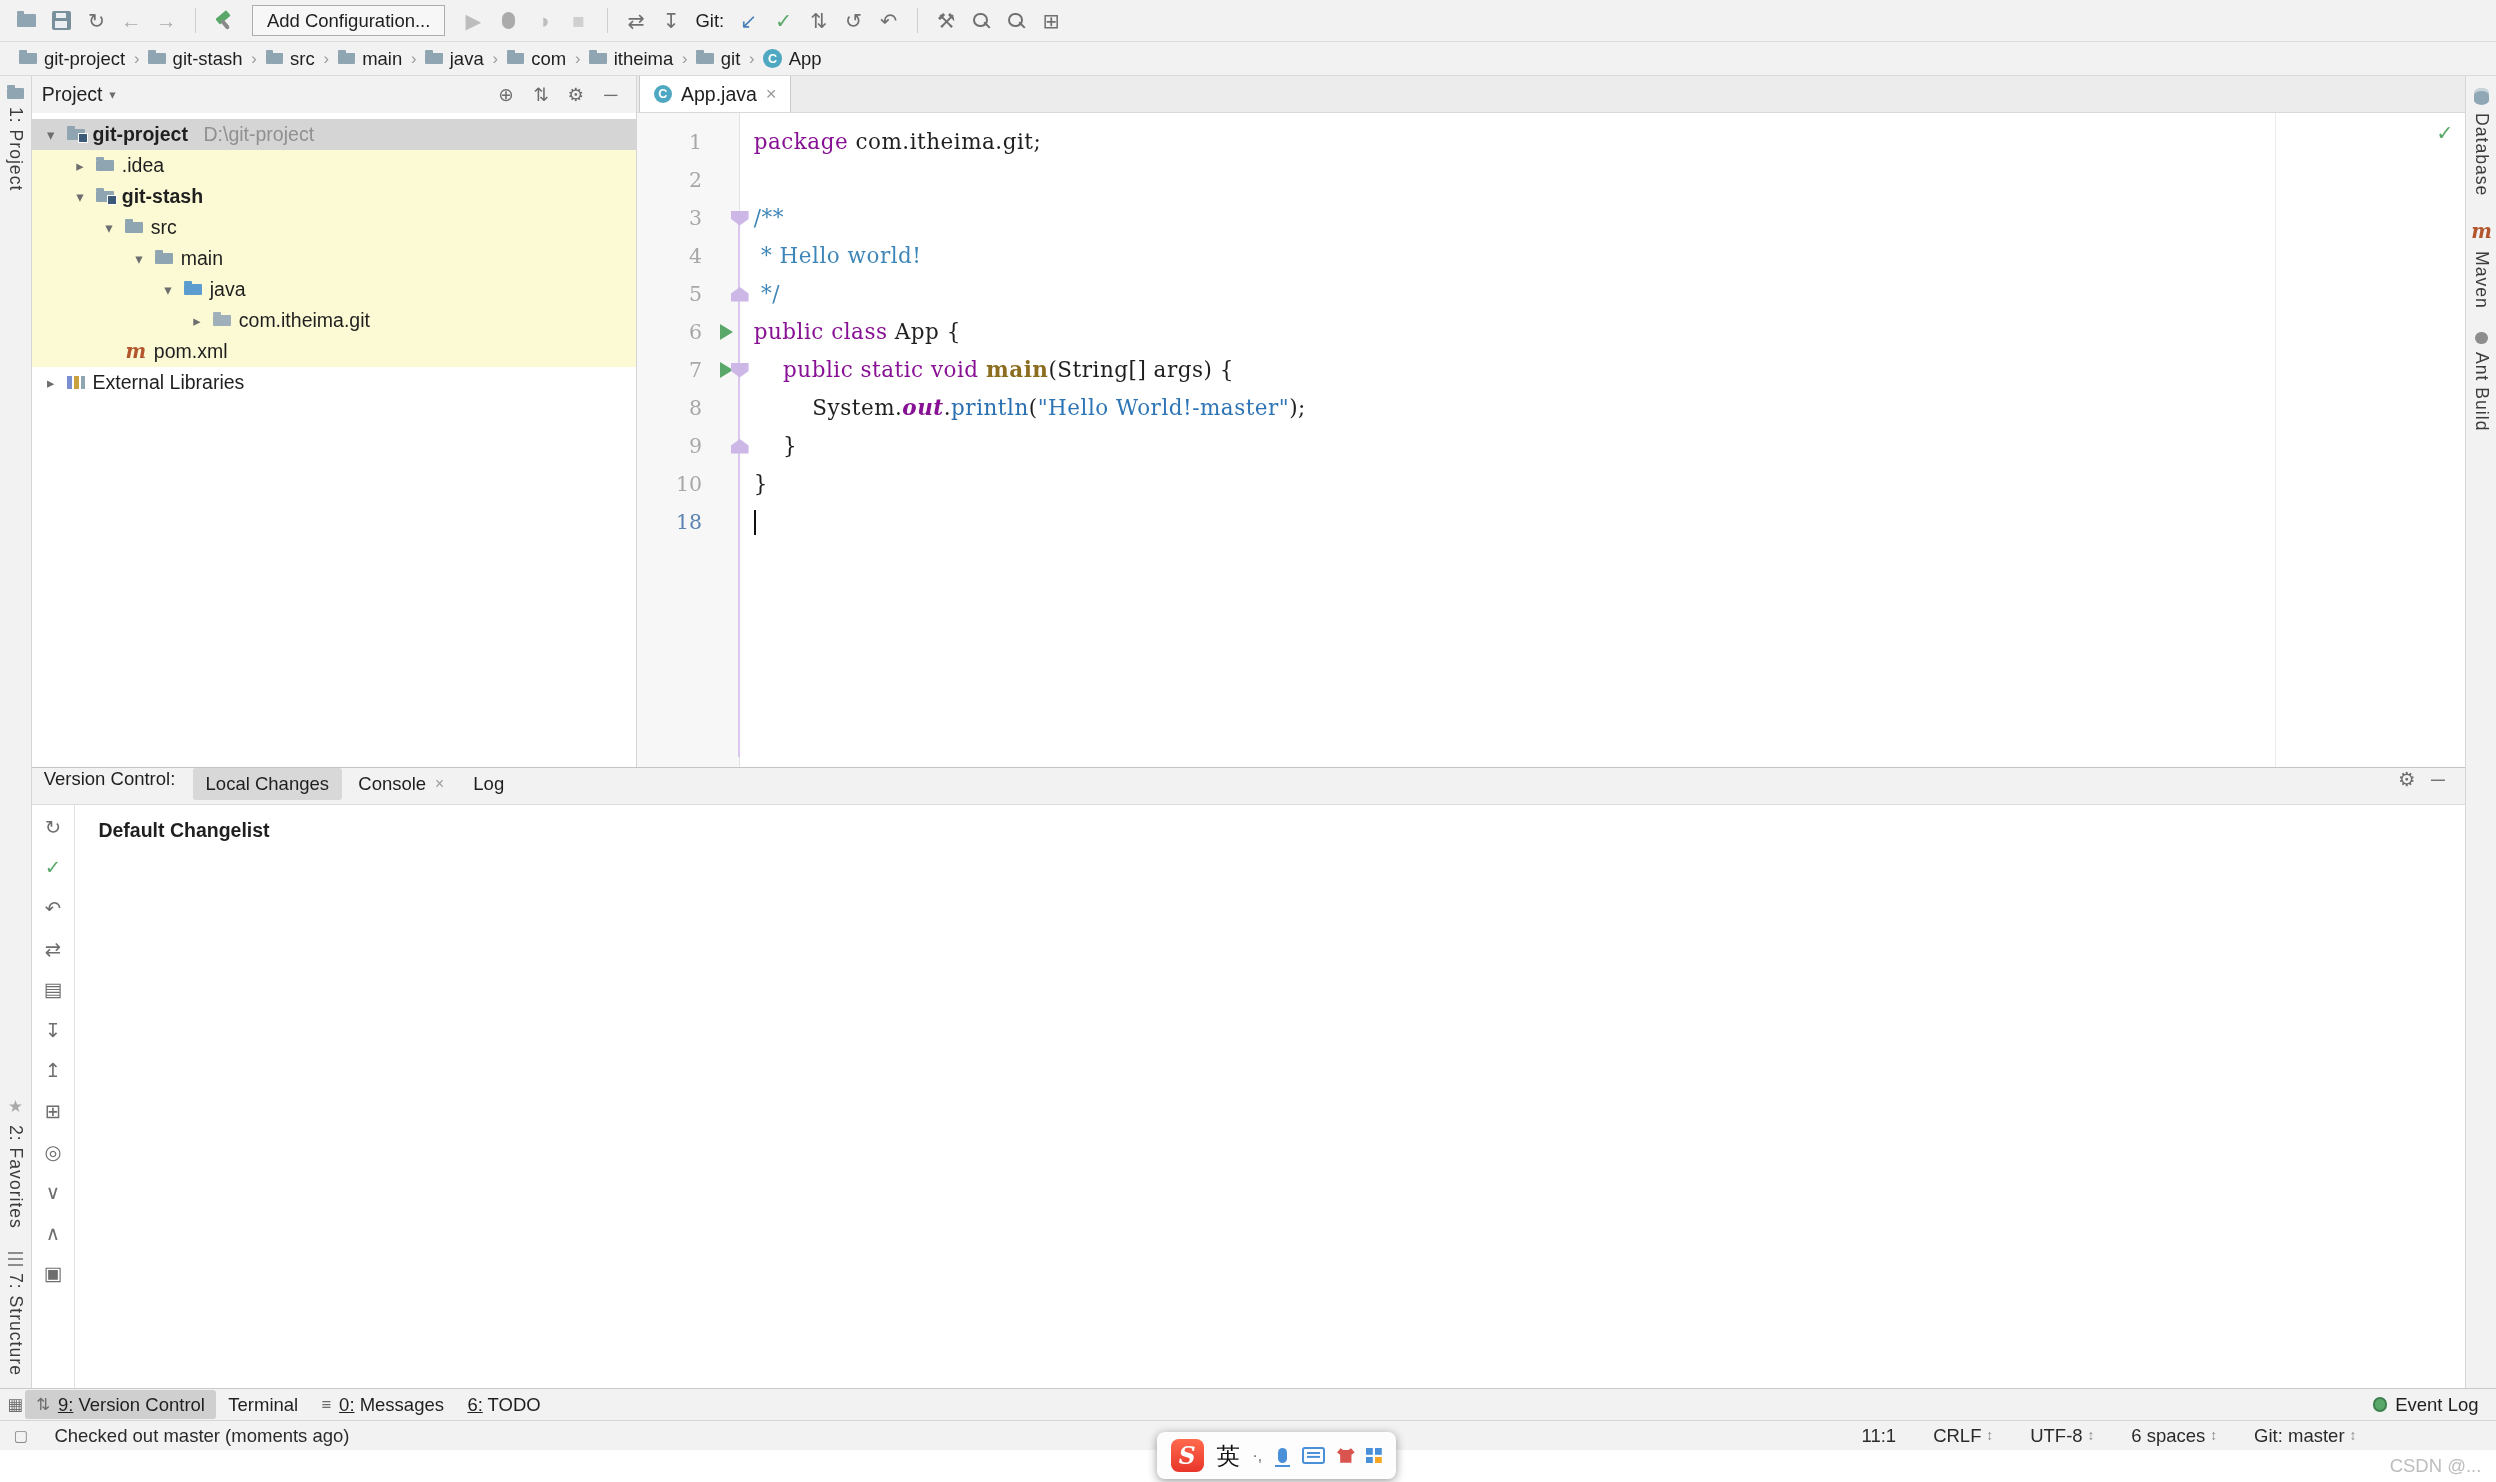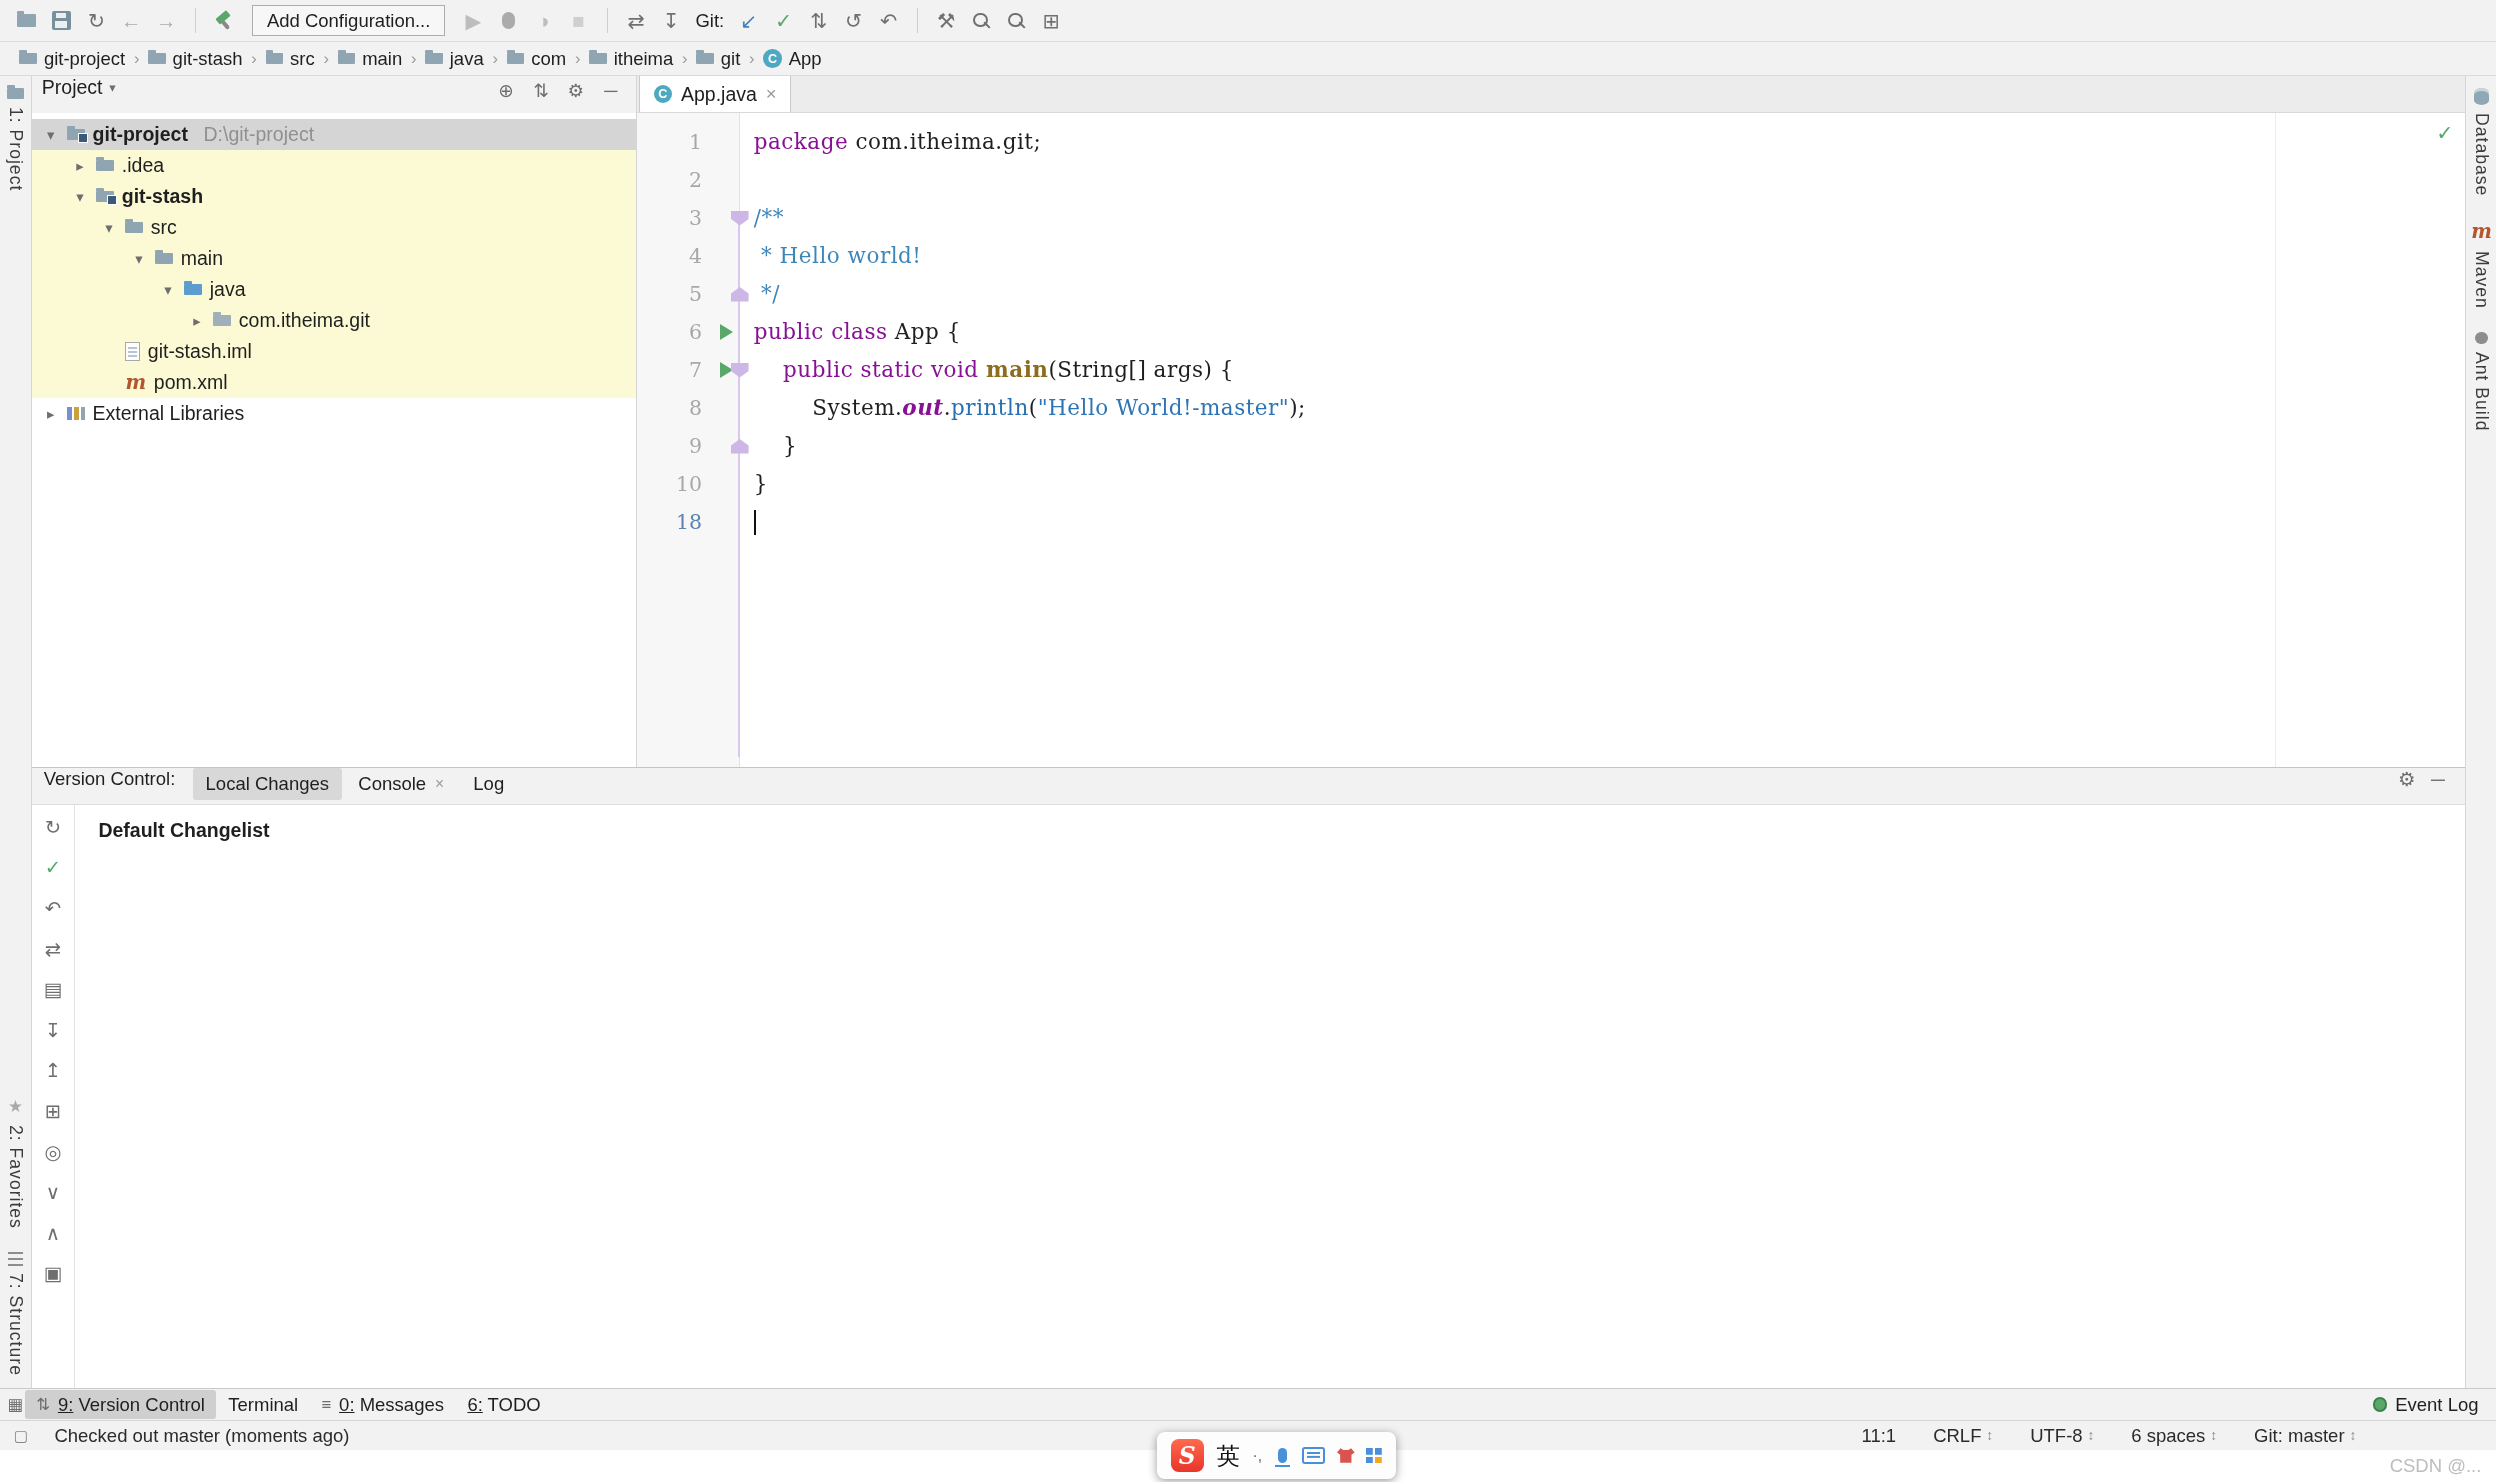--- a/index.html
+++ b/index.html
@@ -25,21 +25,21 @@
   .stripe.left{border-right:1px solid #D6D6D6}
   .stripe.right{border-left:1px solid #D6D6D6}
   .stripe-btn{display:flex;flex-direction:column;align-items:center;gap:7.8px;padding:11.7px 0;color:#3C3C3C;font-size:17.6px}
   .vtext{writing-mode:vertical-rl;letter-spacing:1px}
   .stripe-bottom{margin-top:auto;display:flex;flex-direction:column;align-items:center}
 
   .center{flex:1;display:flex;flex-direction:column;min-width:0}
   .upper{height:692px;display:flex;border-bottom:1px solid #C4C4C4;min-width:0}
 
   .project-panel{width:605px;border-right:1px solid #D6D6D6;display:flex;flex-direction:column;background:#fff;flex:none}
-  .panel-header{height:37px;background:#F2F2F2;display:flex;align-items:flex-start;padding:0 9.8px;gap:16px;font-size:19.5px;flex:none}
+  .panel-header{height:37px;background:#F2F2F2;display:flex;align-items:center;padding:0 9.8px;gap:16px;font-size:19.5px;flex:none}
   .ph-title{display:flex;align-items:center;gap:6.8px}
   .ph-caret{font-size:12.7px;color:#6E6E6E}
   .ph-icons{margin-left:auto;display:flex;gap:3.9px}
   .ph-ic{width:31px;height:29px;display:flex;align-items:center;justify-content:center;color:#6E6E6E;font-size:18.5px}
 
   .tree{flex:1;padding-top:5.9px;font-size:19.5px;background:#fff;overflow:hidden}
   .trow{height:31px;display:flex;align-items:center;gap:7.8px;white-space:nowrap}
   .trow.hl{background:#FBFAD4}
   .trow.sel{background:#D5D5D5}
   .tchev{width:17.6px;text-align:center;color:#6E6E6E;font-size:14.6px;flex:none}
@@ -314,25 +314,20 @@
                 <span class="icf blue"></span>
                 <span>java</span>
               </div>
               <div class="trow hl" style="padding-left: 156px;">
                 <span class="tchev">▸</span>
                 <span class="icf pkg"></span>
                 <span>com.itheima.git</span>
               </div>
               <div class="trow hl" style="padding-left: 68px;">
                 <span class="tchev"></span>
-                <span class="ic-file"></span>
-                <span>git-stash.iml</span>
-              </div>
-              <div class="trow hl" style="padding-left: 68px;">
-                <span class="tchev"></span>
                 <span class="ic-mvn">m</span>
                 <span>pom.xml</span>
               </div>
               <div class="trow" style="padding-left: 9.8px;">
                 <span class="tchev">▸</span>
                 <span class="ic-lib"></span>
                 <span>External Libraries</span>
               </div>
             </div>
         </div>

